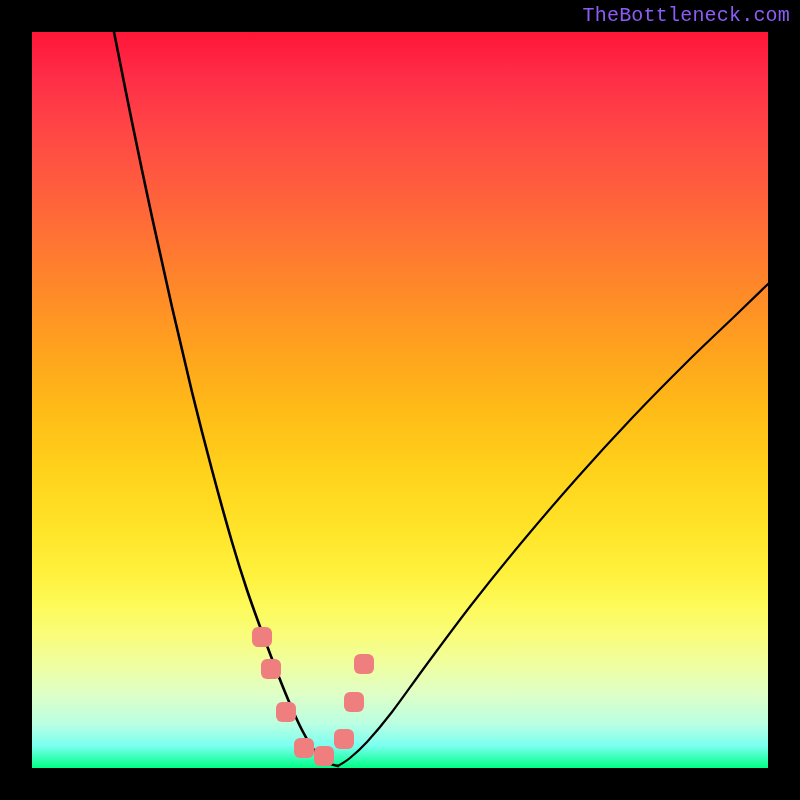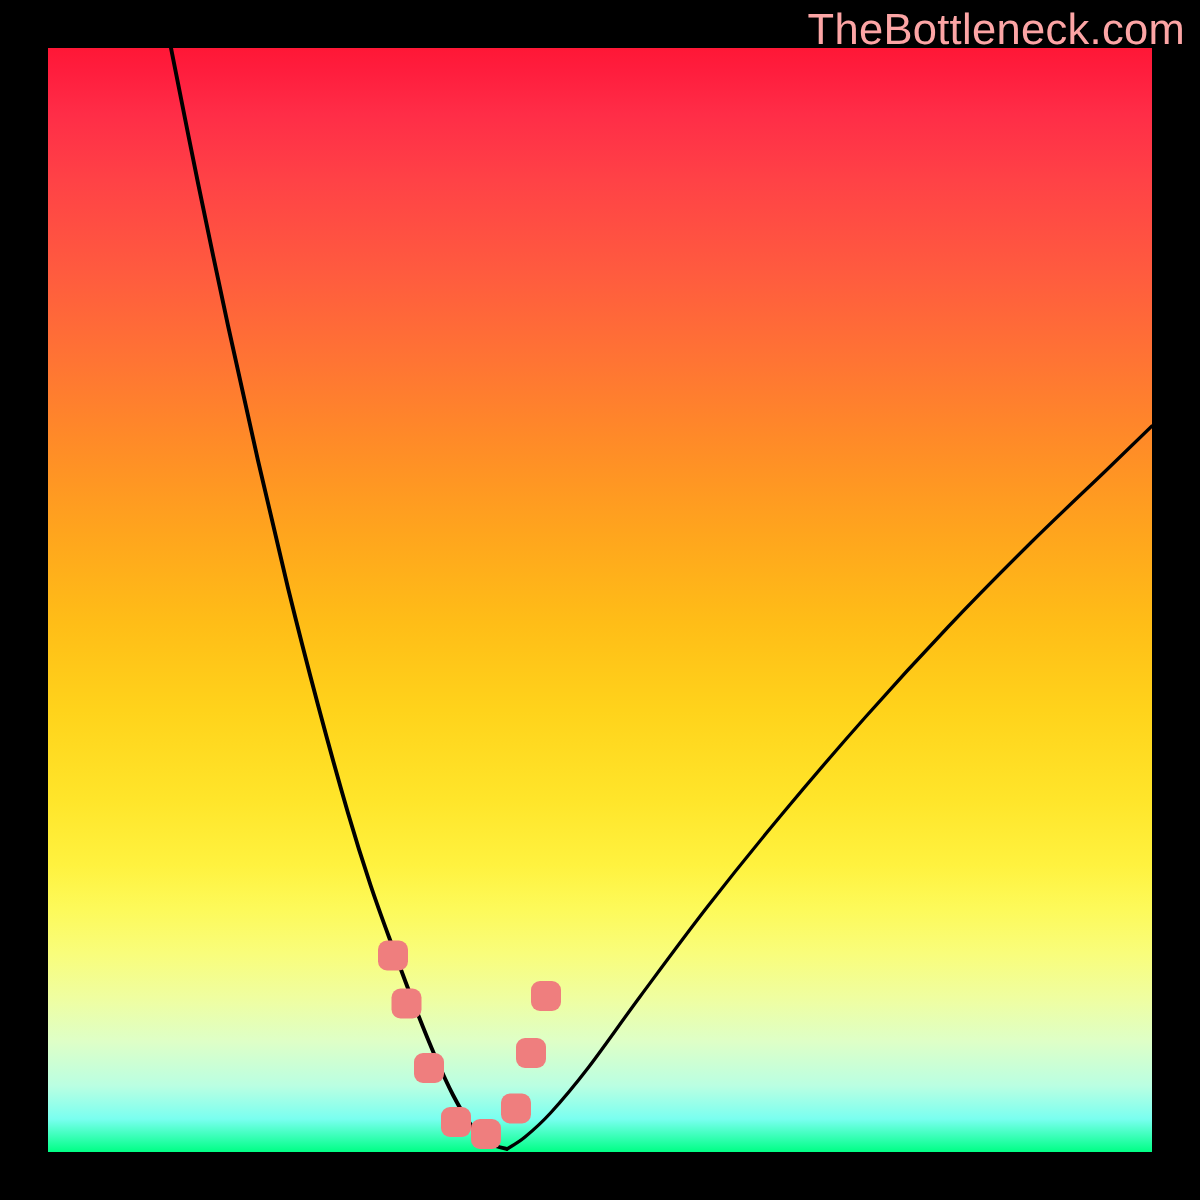--- a/index.html
+++ b/index.html
@@ -57,24 +57,25 @@
   .curve-svg {
     position: absolute;
     left: 0; top: 0;
     width: 100%;
     height: 100%;
   }
   .watermark {
     position: absolute;
     top: 4px;
     right: 10px;
-    color: #fca5a5;
-    font-size: 29px;
+    color: #8b5cf6;
+    font-size: 20px;
     font-weight: 400;
     letter-spacing: 0.2px;
+    font-family: Liberation Mono, monospace;
   }
 </style>
 </head>
 <body>
 
 <div class="frame">
 
   <div class="plot">
     <div class="gradient-bg"></div>
 

